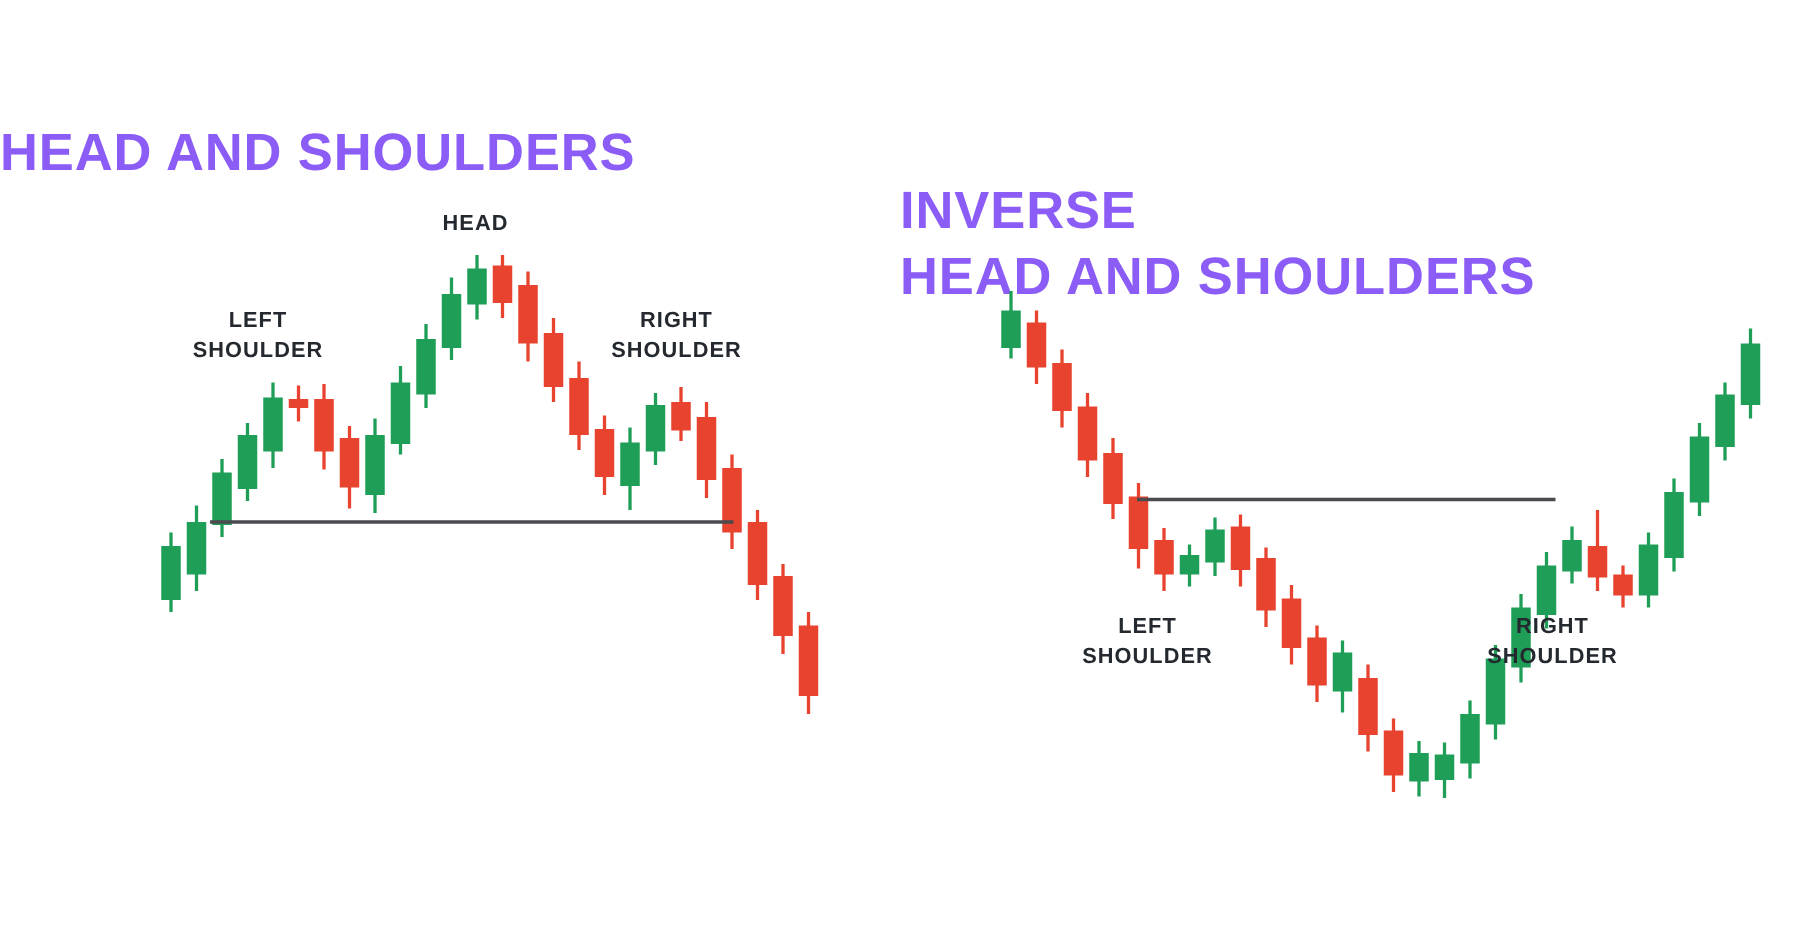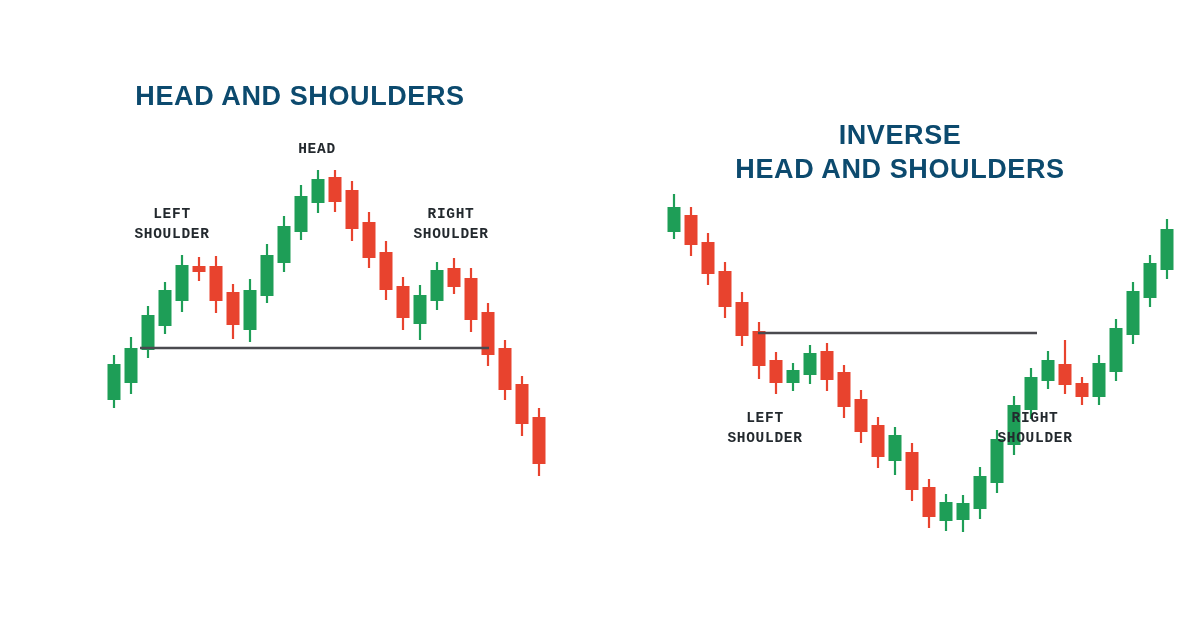--- a/index.html
+++ b/index.html
@@ -23,42 +23,41 @@
     position: absolute;
     top: 0;
     height: 630px;
   }
   #panel-left  { left: 0px;   width: 600px; }
   #panel-right { left: 600px; width: 600px; margin-top: 39px; }
 
   .chart-title {
     position: absolute;
     width: 100%;
-    text-align: center;
+    text-align: left;
     font-weight: 700;
-    font-size: 27px;
+    font-size: 35px;
     letter-spacing: 0.6px;
-    color: #0c4a6e;
+    color: #8b5cf6;
     line-height: 1.25;
     white-space: pre-line;
   }
   #title-left  { top: 80px; }
   #title-right { top: 80px; }
 
   .annot {
     position: absolute;
     text-align: center;
     font-weight: 700;
     font-size: 14.5px;
     letter-spacing: 0.7px;
     color: #23292e;
     line-height: 1.35;
     white-space: pre-line;
     transform: translateX(-50%);
-    font-family: Liberation Mono, monospace;
   }
 
   .chart-svg {
     position: absolute;
     left: 0;
     top: 0;
     width: 600px;
     height: 630px;
     overflow: visible;
   }

